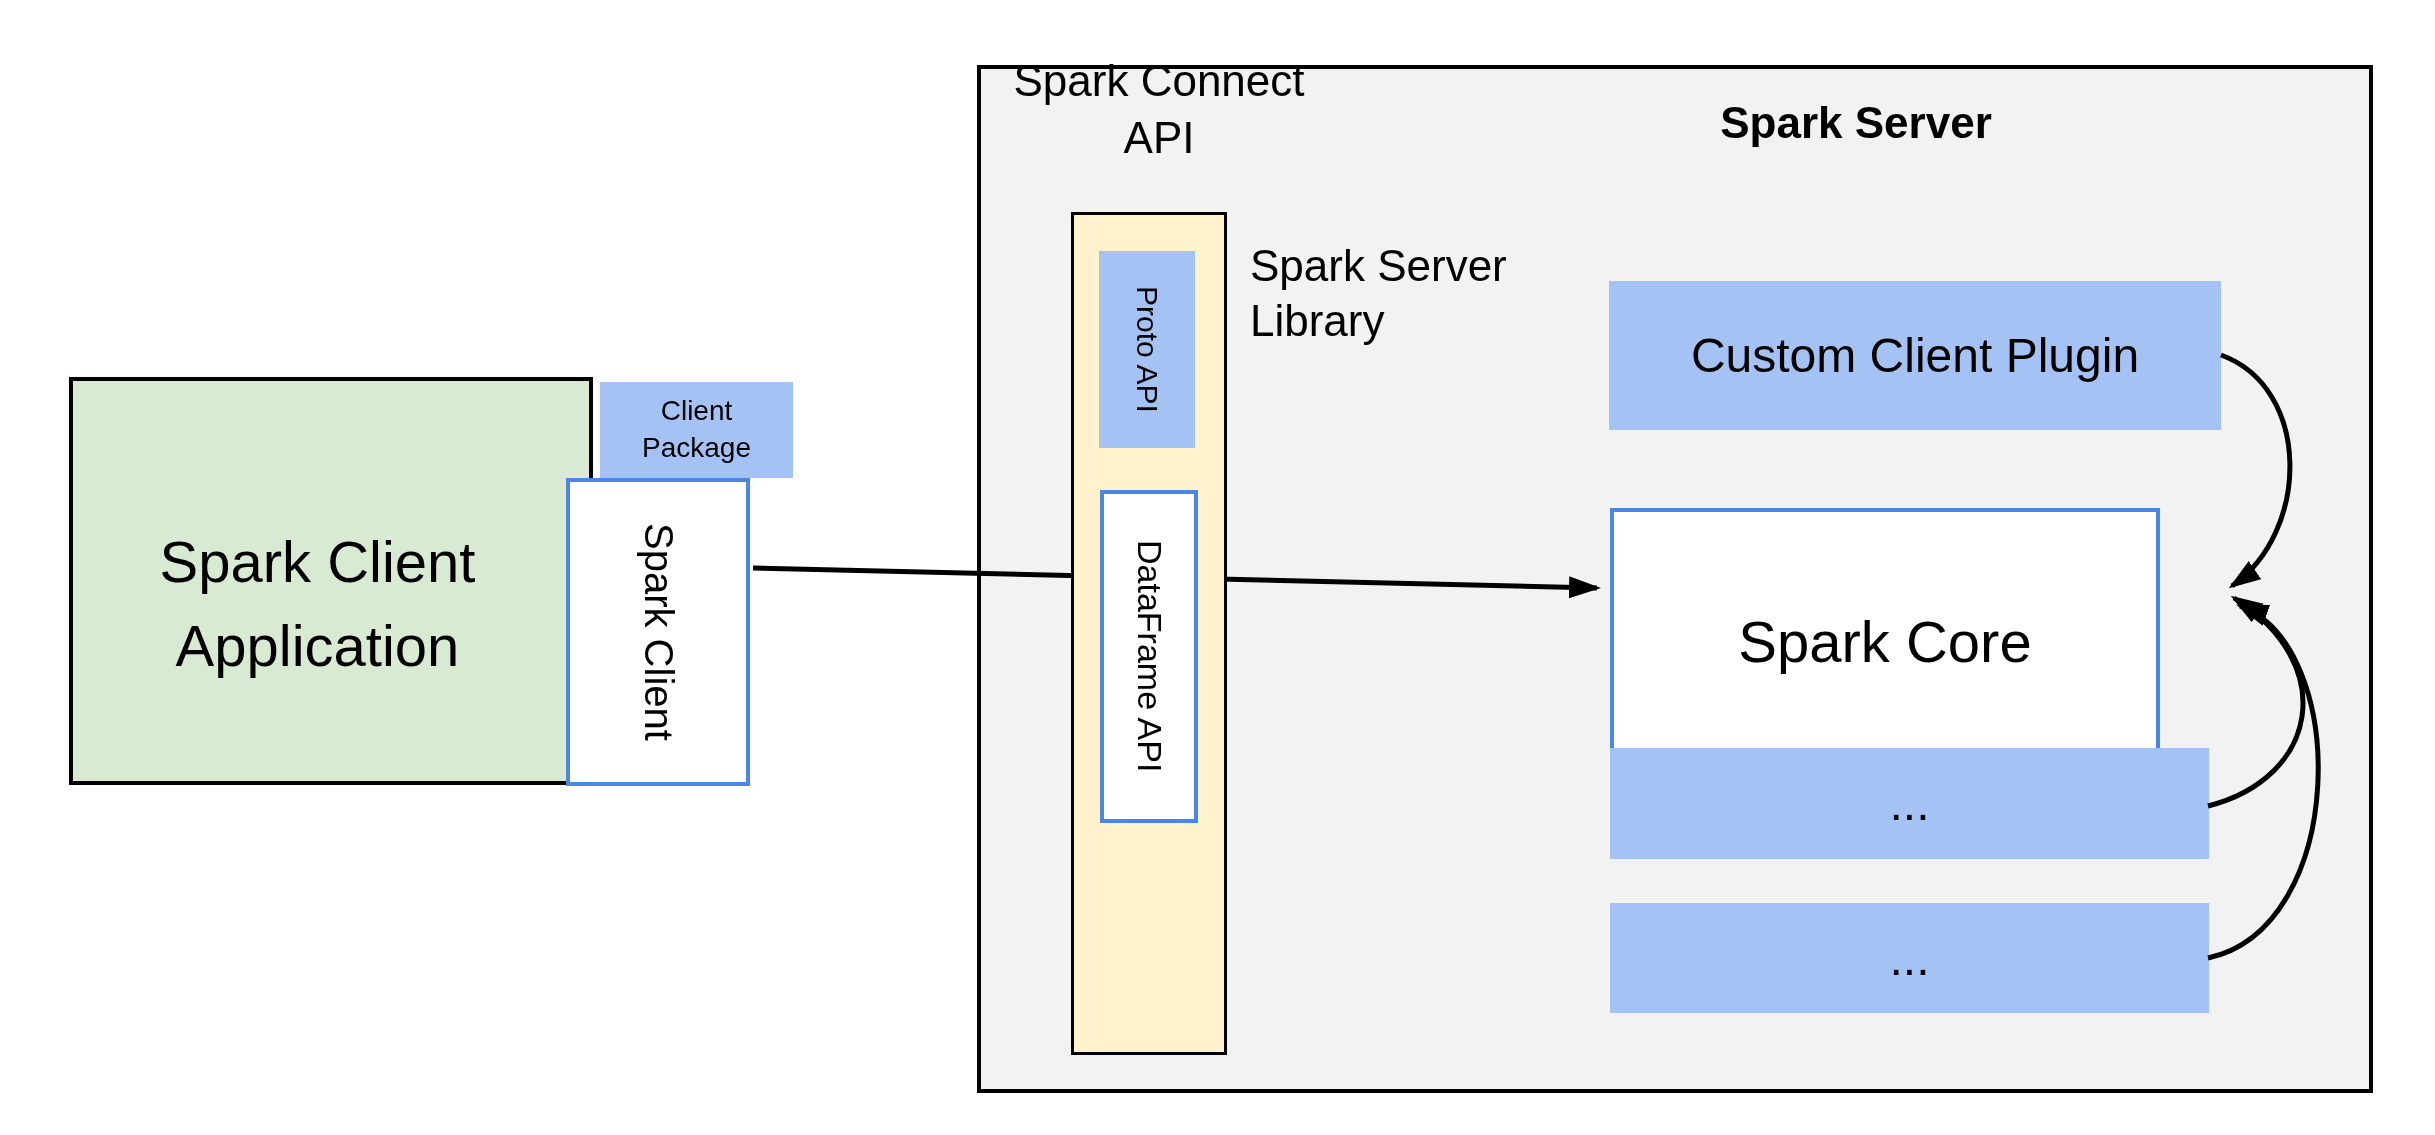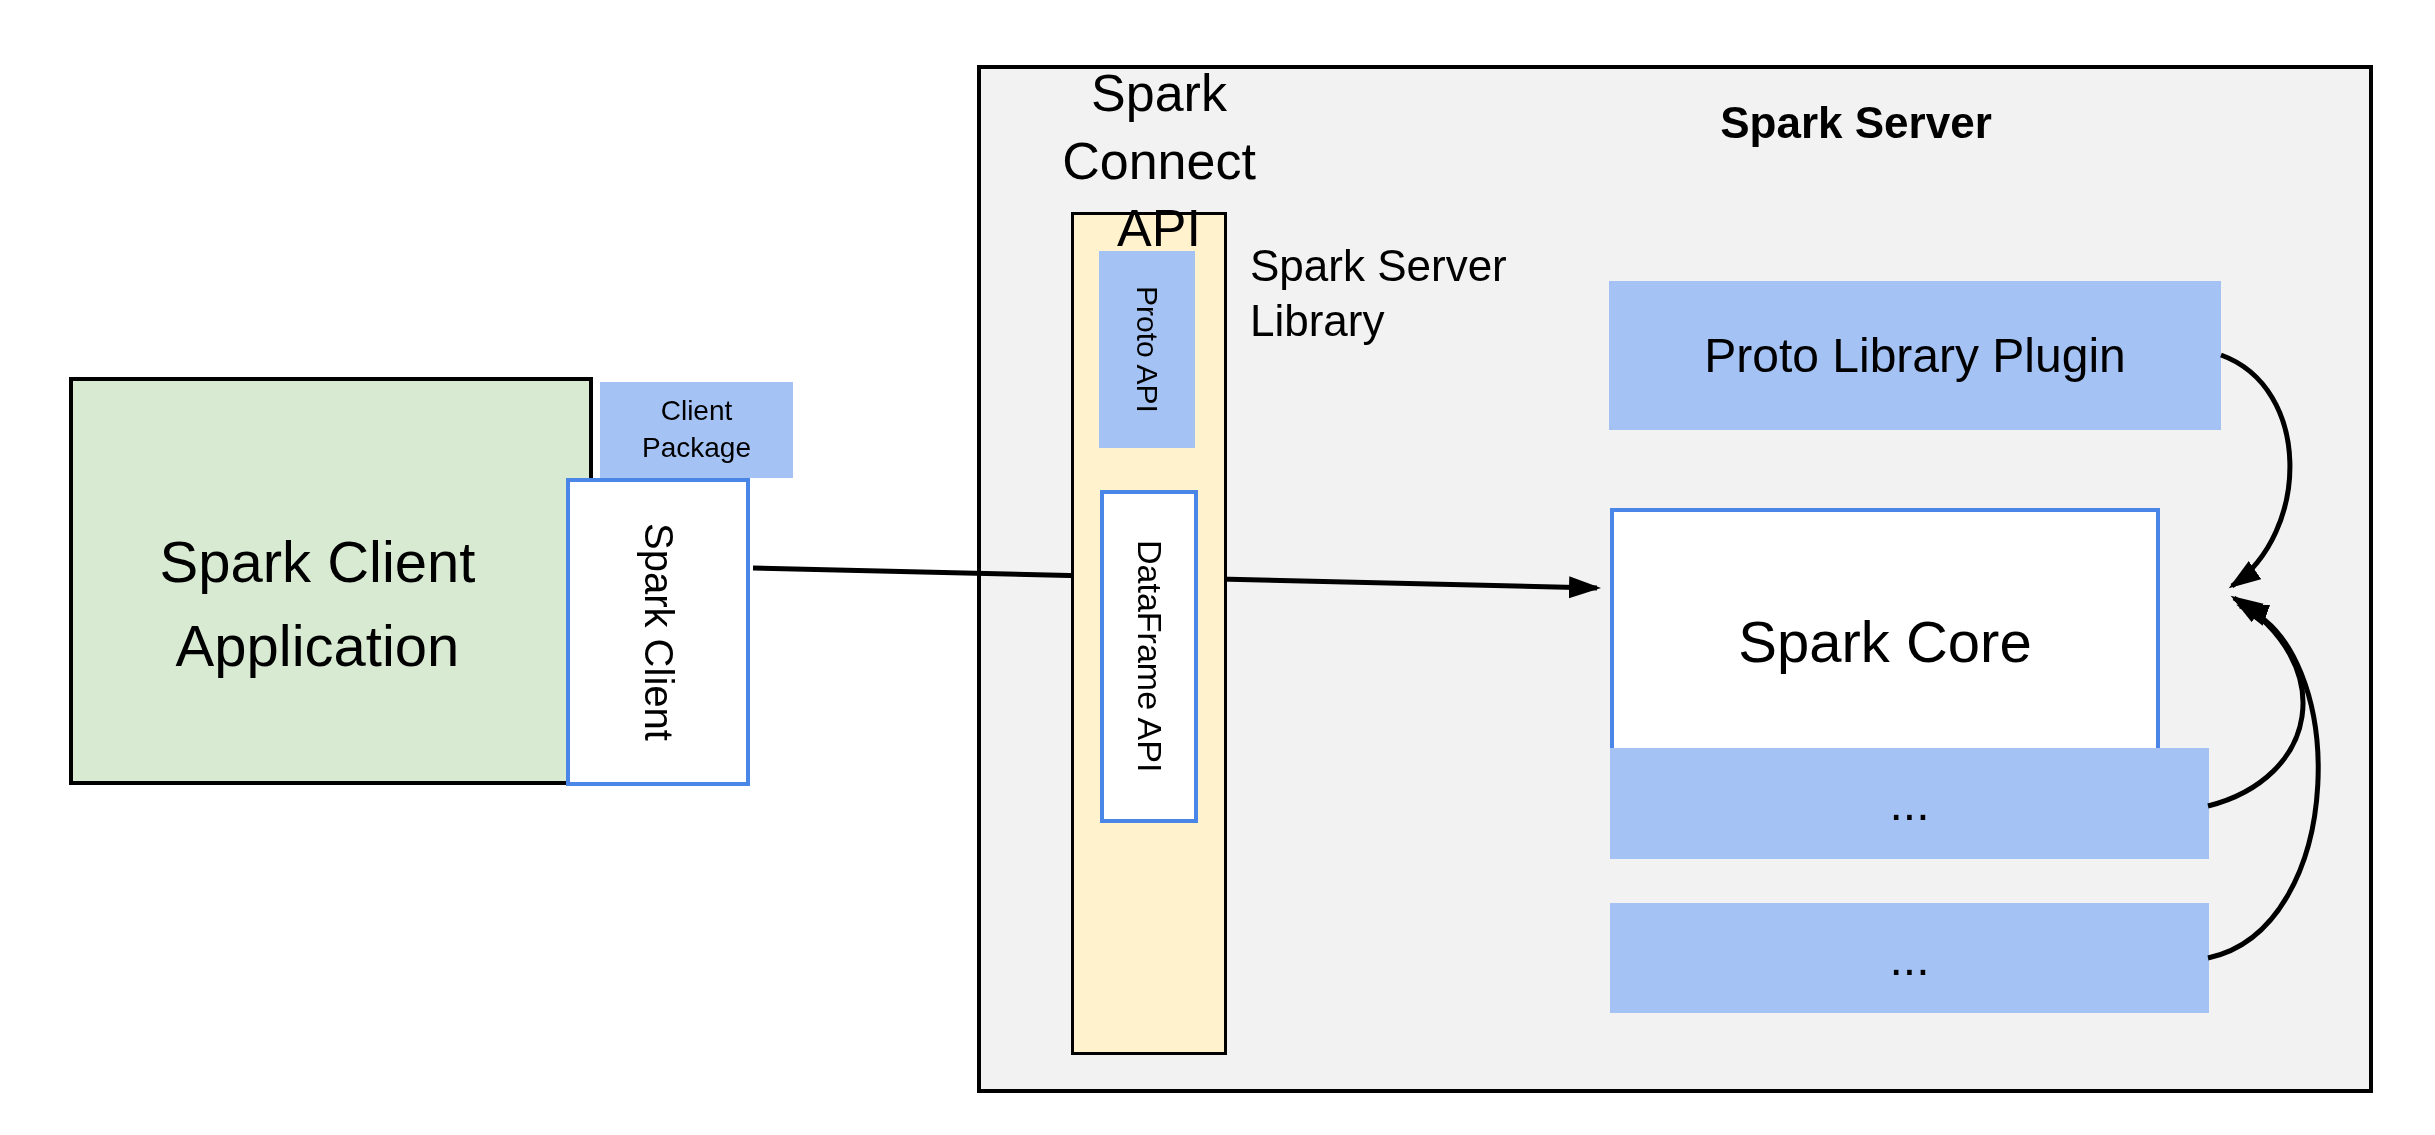--- a/index.html
+++ b/index.html
@@ -63,22 +63,22 @@
     font-size:30px;
   }
   .dataframe-api{
     left:1100px;top:490px;width:98px;height:333px;
     background:#ffffff;border:4px solid #4a86e8;
     font-size:34px;
   }
 
   
   .connect-api-label{
-    left:989px;top:60px;width:340px;
-    font-size:52px;line-height:1.3;text-align:center;
+    left:989px;top:52px;width:340px;
+    font-size:44px;line-height:1.3;text-align:center;
   }
   .server-library-label{
     left:1250px;top:238px;width:420px;
     font-size:44px;line-height:1.25;text-align:left;
   }
   .server-title{
     left:1606px;top:98px;width:500px;
     font-size:44px;font-weight:700;text-align:center;
   }
 
@@ -139,21 +139,21 @@
   </div>
 
   <div class="abs layer2 connect-api-label preline">Spark Connect
 API</div>
 
   <div class="abs layer2 server-library-label preline">Spark Server
 Library</div>
 
   <div class="abs layer2 server-title">Spark Server</div>
 
-  <div class="abs layer2 custom-plugin center">Proto Library Plugin</div>
+  <div class="abs layer2 custom-plugin center">Custom Client Plugin</div>
 
   <div class="abs layer2 spark-core center">Spark Core</div>
 
   <div class="abs layer2 dots-box-1 center">...</div>
 
   <div class="abs layer2 dots-box-2 center">...</div>
 
   <svg class="abs layer3" width="2435" height="1135" viewBox="0 0 2435 1135" style="left:0;top:0;">
     <path d="M 2221 355 C 2312 388 2310 532 2232 586" stroke="#000" stroke-width="5" fill="none" marker-end="url(#arrow)"></path>
     <path d="M 2208 806 C 2318 778 2340 665 2234 598" stroke="#000" stroke-width="5" fill="none" marker-end="url(#arrow)"></path>

